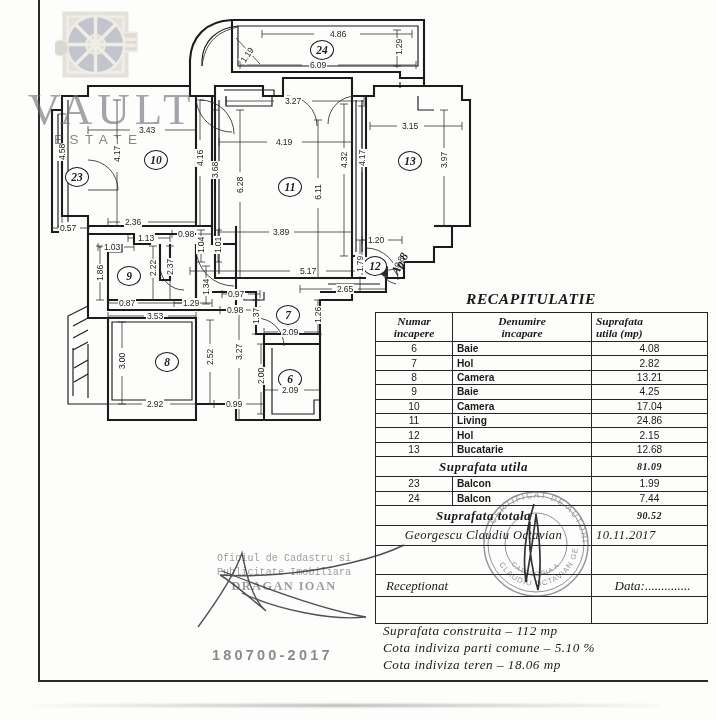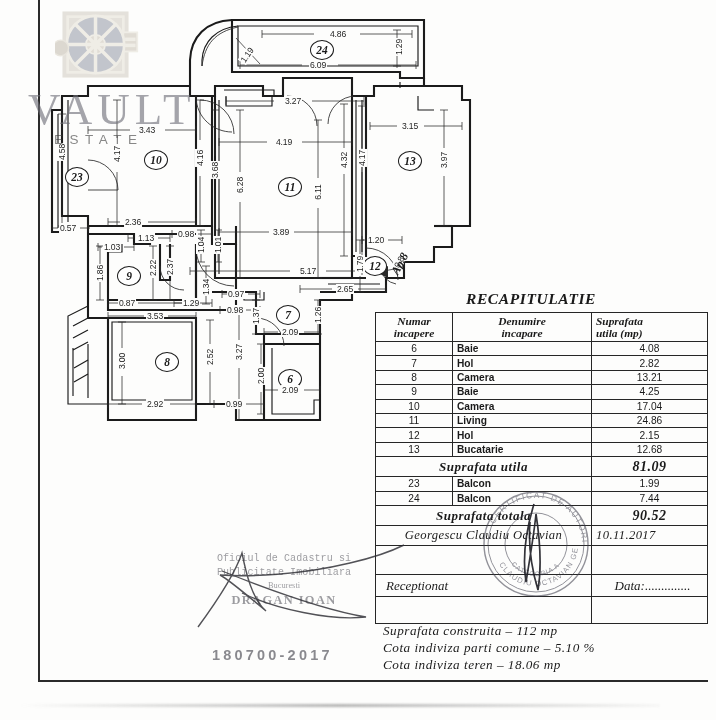--- a/index.html
+++ b/index.html
@@ -65,21 +65,21 @@
   th.c-den{width:130px;text-align:center;}
   th.c-sup{width:107px;text-align:left;padding-left:10px;}
   td.c-num{text-align:center;font-family:"Liberation Sans",sans-serif;font-size:10px;}
   td.c-den{text-align:left;padding-left:8px;font-family:"Liberation Sans",sans-serif;font-size:9.4px;font-weight:bold;}
   td.c-sup{text-align:center;font-family:"Liberation Sans",sans-serif;font-size:10px;}
   tr.summary td{
     font-style:italic;font-weight:bold;font-family:"Liberation Serif",serif;
     font-size:13px;height:19px;letter-spacing:.5px;
   }
   tr.summary td.lbl{text-align:center;}
-  tr.summary td.val{text-align:center;font-size:14px;}
+  tr.summary td.val{text-align:center;font-size:10px;}
   tr.owner td{
     font-style:italic;font-family:"Liberation Serif",serif;font-size:12.6px;
     height:19px;letter-spacing:.4px;
   }
   tr.owner td.name{text-align:center;}
   tr.owner td.date{}
   tr.blank td{height:28px;}
   tr.recept td{
     font-style:italic;font-family:"Liberation Serif",serif;font-size:13px;height:21px;
   }
@@ -491,21 +491,20 @@
   </div>
 
   <div class="notes">
     <div>Suprafata  construita  –  112  mp</div>
     <div>Cota  indiviza  parti  comune  –  5.10  %</div>
     <div>Cota  indiviza  teren  –  18.06  mp</div>
   </div>
 
   <div class="stamp-rect">
     <div class="l1">Oficiul de Cadastru si Publicitate Imobiliara</div>
-    <div class="l2">Bucuresti</div>
     <div class="l3">DRAGAN IOAN</div>
   </div>
   <div class="stamp-sig">
     <svg viewBox="0 0 230 95" width="230" height="95">
       <path d="M18 92 C40 62 56 36 62 18 C66 38 72 64 86 76 C62 56 48 44 40 40
                C70 42 120 40 170 28 C196 22 212 16 224 10" fill="none" stroke="#2d2d33" stroke-width="1.4"></path>
       <path d="M42 36 C92 56 150 76 186 82 C150 86 96 74 62 58" fill="none" stroke="#2d2d33" stroke-width="1.3"></path>
     </svg>
   </div>
 

